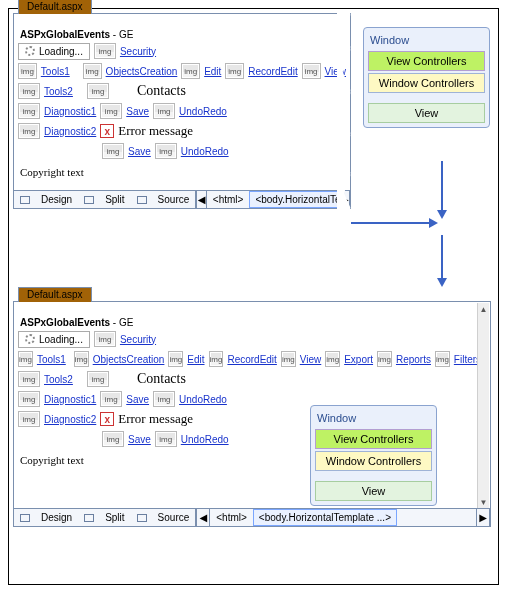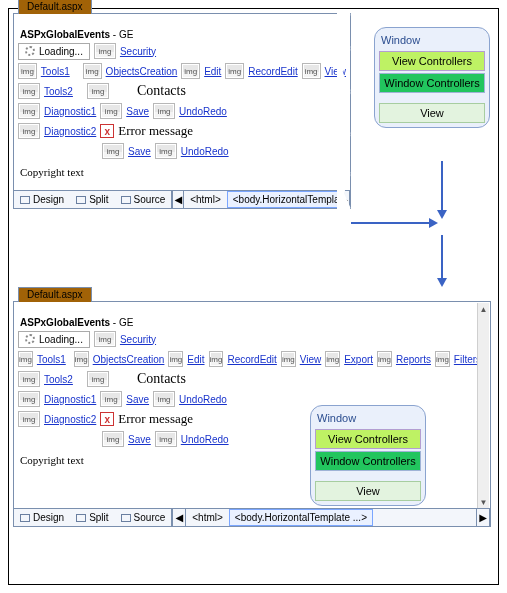--- a/index.html
+++ b/index.html
@@ -95,42 +95,42 @@
   }
 
   
   .tabbar {
     display:flex; align-items:stretch;
     border-top:1px solid #7a8fae;
     background:#f3f6fb;
     font-size:10px;
   }
   .tabbar .sec { display:flex; align-items:center; border-right:1px solid #7a8fae; }
-  .tbtn { padding:2px 6px; display:flex; align-items:center; gap:3px; cursor:pointer; }
+  .tbtn { padding:2px 6px; display:flex; align-items:center; gap:11px; cursor:pointer; }
   .tglyph { width:10px; height:8px; border:1px solid #6a7fa0; }
   .crumbs { display:flex; align-items:flex-end; overflow:hidden; }
   .arrowbtn { width:14px; display:flex; align-items:center; justify-content:center; border-left:1px solid #7a8fae; border-right:1px solid #7a8fae;}
   .crumb { padding:2px 5px; border:1px solid transparent; white-space:nowrap; }
   .crumb.sel { border:1px solid #7aa6ff; background:#eaf1ff; }
 
   
   .winpanel {
     position:absolute;
-    width:116px;
+    width:127px;
     border:1px solid #8aa3cf;
-    border-radius:12px;
+    border-radius:4px;
     background:#eaf0fb;
     padding:4px;
   }
   .winpanel.float-top { right: 8px; top: 18px; }
   .winpanel.float-bot { left: 301px; top: 396px; }
   .winpanel .wtitle { font-size:11px; color:#2b4d8f; margin:2px 2px 5px 2px; }
   .winbtn {
     border:1px solid #9fb3d6;
-    background:#22c55e;
+    background:#fef9c3;
     padding:3px 0;
     text-align:center;
     font-size:11px;
     cursor:pointer;
     margin-bottom:2px;
   }
   .winbtn.sel { background:#bef264; border-color:#b39ed1; }
   .winbtn.view { background:#e3f3df; border-color:#a7cda0; margin-top:10px; margin-bottom:0; }
 
   

